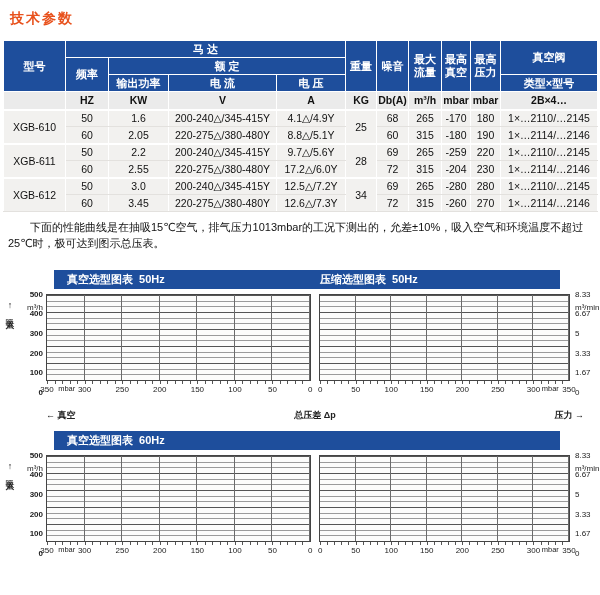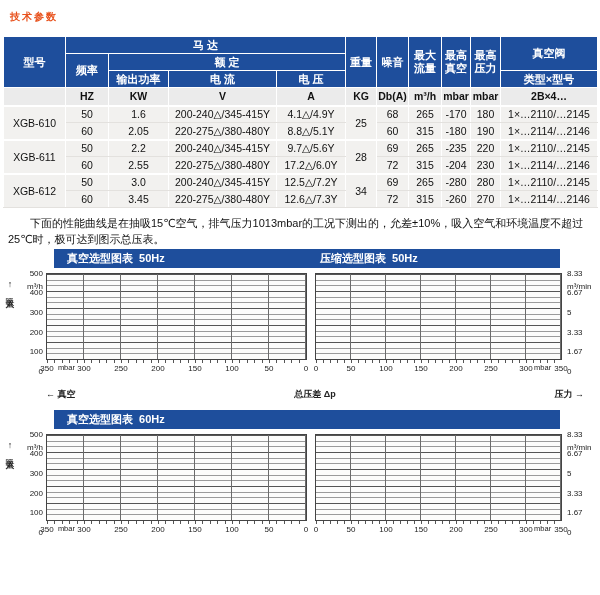--- a/index.html
+++ b/index.html
@@ -8,21 +8,21 @@
     background: #ffffff;
     width: 600px;
     height: 595px;
     overflow: hidden;
     color: #1a1a1a;
   }
   .page { width: 600px; height: 595px; background: #fff; }
 
   .page-title {
     color: #e8511c;
-    font-size: 10px;
+    font-size: 14px;
     font-weight: bold;
     padding: 10px 0 0 10px;
     letter-spacing: 2px;
   }
 
   
   table.spec {
     border-collapse: collapse;
     table-layout: fixed;
     width: 594px;
@@ -70,21 +70,21 @@
   }
   .section-note {
     margin: 8px 8px 0 8px;
     font-size: 11px;
     line-height: 1.45;
     color: #111;
     text-indent: 2em;
   }
 
   
-  .chart-row { margin-top: 1px; }
+  .chart-row { margin-top: 18px; }
   .chart-row + .chart-row { margin-top: 9px; }
   .chart-header {
     background: #1e4e9c;
     height: 19px;
     margin: 0 40px 5px 54px;
     display: flex;
     align-items: center;
   }
   .chart-header span {
     color: #fff;
@@ -107,27 +107,27 @@
     text-align: left;
     height: 96px;
   }
   .yaxis {
     position: relative;
     height: 98px;
     font-size: 8px;
     color: #222;
   }
   .yaxis.left  { width: 30px; }
-  .yaxis.right { width: 38px; }
+  .yaxis.right { width: 30px; }
   .ytick {
     position: absolute;
     transform: translateY(-50%);
     white-space: nowrap;
   }
-  .yaxis.left .ytick  { right: 3px; }
+  .yaxis.left .ytick  { right: 3px; font-weight: bold; }
   .yaxis.right .ytick { left: 5px; }
   .yunit { position: absolute; top: 9px; white-space: nowrap; }
   .yaxis.left .yunit  { right: 3px; }
   .yaxis.right .yunit { left: 5px; }
 
   .plot {
     position: relative;
     height: 87px;
     border: 1px solid #444;
     background-color: #fcfcfb;
@@ -260,21 +260,21 @@
         </tr>
         <tr class="group-start">
           <td rowspan="2">XGB-611</td>
           <td>50</td>
           <td>2.2</td>
           <td>200-240△/345-415Y</td>
           <td>9.7△/5.6Y</td>
           <td rowspan="2">28</td>
           <td>69</td>
           <td>265</td>
-          <td>-235</td>
+          <td>-259</td>
           <td>220</td>
           <td>1×…2110/…2145</td>
         </tr>
         <tr>
           <td>60</td>
           <td>2.55</td>
           <td>220-275△/380-480Y</td>
           <td>17.2△/6.0Y</td>
           <td>72</td>
           <td>315</td>

